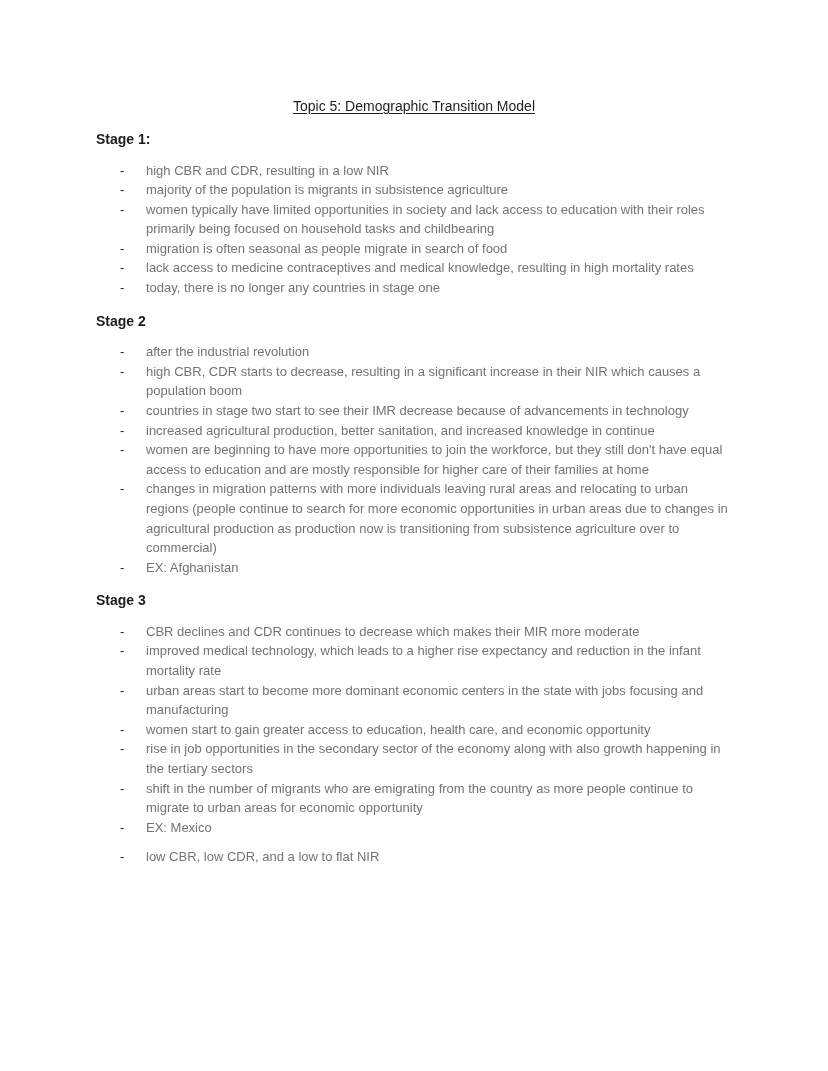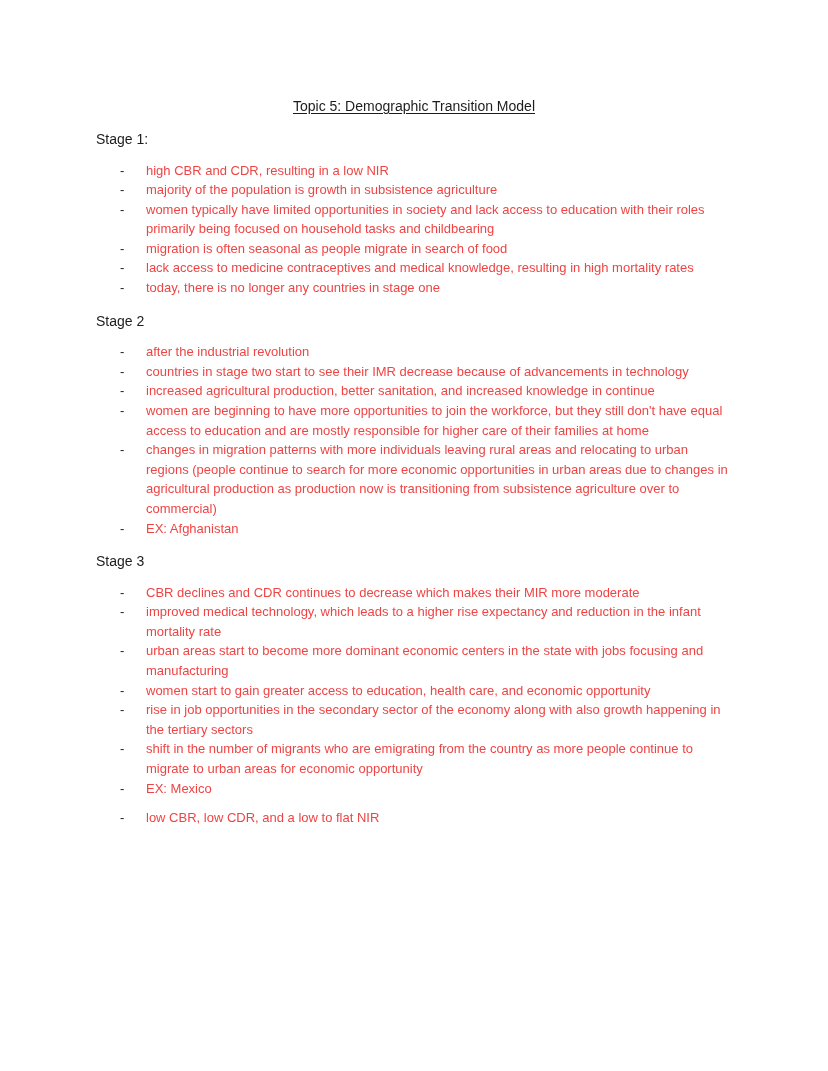--- a/index.html
+++ b/index.html
@@ -27,65 +27,66 @@
     text-align: center;
     font-size: 14px;
     line-height: 19px;
     text-decoration: underline;
     text-underline-offset: 2px;
     margin: 0 0 13px 0;
     color: #1c1c1c;
   }
   .stage-heading {
     font-size: 14px;
-    font-weight: normal;
+    font-weight: bold;
     line-height: 19.5px;
     margin: 14px 0 11px 0;
     color: #1c1c1c;
   }
   ul.bullets {
     list-style: none;
     margin: 0 0 10px 0;
     padding: 0 0 0 50px;
   }
   ul.bullets li {
     position: relative;
     font-size: 13px;
     line-height: 19.6px;
     max-width: 588px;
-    color: #ef4444;
+    color: #737373;
   }
   ul.bullets li::before {
     content: "-";
     position: absolute;
     left: -26px;
     top: 0;
     font-size: 13px;
     line-height: 19.6px;
     color: #1c1c1c;
   }
 </style>
 </head>
 <body>
 
 <div class="page">
   <div class="doc-title">Topic 5: Demographic Transition Model</div>
   <div id="sections">
       <div class="stage-heading">Stage 1:</div>
       <ul class="bullets">
         <li>high CBR and CDR, resulting in a low NIR</li>
-        <li>majority of the population is growth in subsistence agriculture</li>
+        <li>majority of the population is migrants in subsistence agriculture</li>
         <li>women typically have limited opportunities in society and lack access to education with their roles primarily being focused on household tasks and childbearing</li>
         <li>migration is often seasonal as people migrate in search of food</li>
         <li>lack access to medicine contraceptives and medical knowledge, resulting in high mortality rates</li>
         <li>today, there is no longer any countries in stage one</li>
       </ul>
       <div class="stage-heading">Stage 2</div>
       <ul class="bullets">
         <li>after the industrial revolution</li>
+        <li>high CBR, CDR starts to decrease, resulting in a significant increase in their NIR which causes a population boom</li>
         <li>countries in stage two start to see their IMR decrease because of advancements in technology</li>
         <li>increased agricultural production, better sanitation, and increased knowledge in continue</li>
         <li>women are beginning to have more opportunities to join the workforce, but they still don't have equal access to education and are mostly responsible for higher care of their families at home</li>
         <li>changes in migration patterns with more individuals leaving rural areas and relocating to urban regions (people continue to search for more economic opportunities in urban areas due to changes in agricultural production as production now is transitioning from subsistence agriculture over to commercial)</li>
         <li>EX: Afghanistan</li>
       </ul>
       <div class="stage-heading">Stage 3</div>
       <ul class="bullets">
         <li>CBR declines and CDR continues to decrease which makes their MIR more moderate</li>
         <li>improved medical technology, which leads to a higher rise expectancy and reduction in the infant mortality rate</li>

